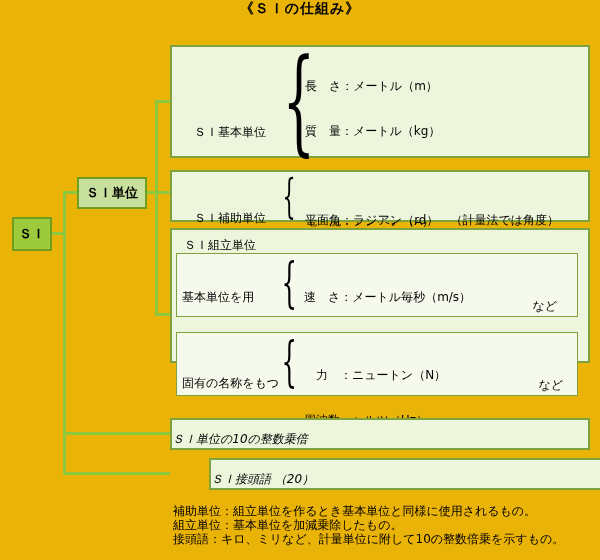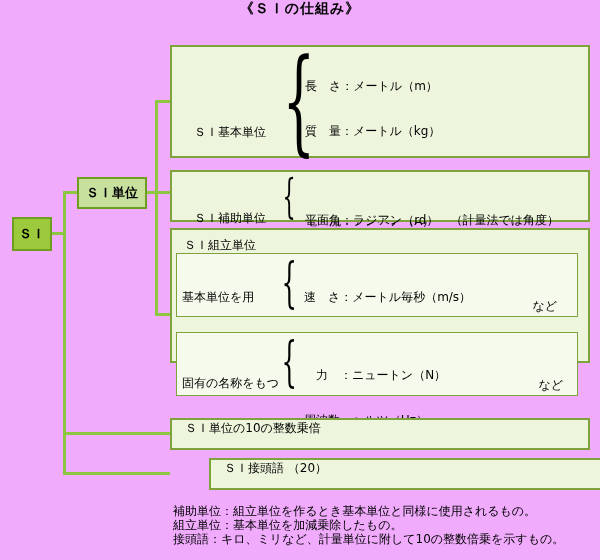--- a/index.html
+++ b/index.html
@@ -1,36 +1,36 @@
 <!DOCTYPE html>
 <html style="--line: #8dc63f; --box-border: #7ea23c; --si-border: #6f9d1f; --si-fill: #9cca3c; --si-unit-fill: #c8e09d; --light-fill: #edf5dc; --inner-fill: #f6faec;"><head>
 <meta charset="utf-8">
 <style>
   html,body{margin:0;padding:0;background:#fff;}
-  .canvas{position:relative;width:600px;height:560px;background:#f0abfc;
+  .canvas{position:relative;width:600px;height:560px;background:#eab308;
           font-family:"DejaVu Sans",sans-serif;font-size:12px;color:#000;overflow:hidden;}
   .t{position:absolute;white-space:pre;}
   .title{left:0;top:6;width:100%;text-align:center;font-weight:bold;font-size:14px;letter-spacing:1px;}
   .line{position:absolute;background:var(--line);}
   .box{position:absolute;box-sizing:border-box;}
   .light{background:var(--light-fill);border:2px solid var(--box-border);}
   .inner{background:var(--inner-fill);border:1px solid var(--box-border);}
   .si-node{left:12px;top:217px;width:40px;height:34px;background:var(--si-fill);
            border:2px solid var(--si-border);display:flex;align-items:center;justify-content:center;
            font-weight:bold;font-size:13px;}
   .si-unit-node{left:77px;top:177px;width:70px;height:32px;background:var(--si-unit-fill);
            border:2px solid var(--si-border);display:flex;align-items:center;justify-content:center;
            font-weight:bold;font-size:13px;white-space:pre;}
   .lbl{position:absolute;text-align:center;line-height:15px;white-space:pre;}
   .items{position:absolute;line-height:15px;white-space:pre;}
   .items div{white-space:pre;}
   .brace{position:absolute;width:24px;text-align:center;font-family:"DejaVu Serif",serif;
          transform:scaleX(0.45);transform-origin:center top;color:#000;}
   .etc{position:absolute;white-space:pre;}
-  .bar{display:flex;align-items:flex-start;padding-left:13px;white-space:pre;}
+  .bar{display:flex;align-items:flex-end;padding-left:0;white-space:pre;font-style:italic;}
   .notes{position:absolute;left:173px;top:504px;line-height:14px;}
   .notes div{white-space:pre;}
 </style>
 </head>
 <body>
 
 <div class="canvas">
 
   <div class="t title">《ＳＩの仕組み》</div>
 

